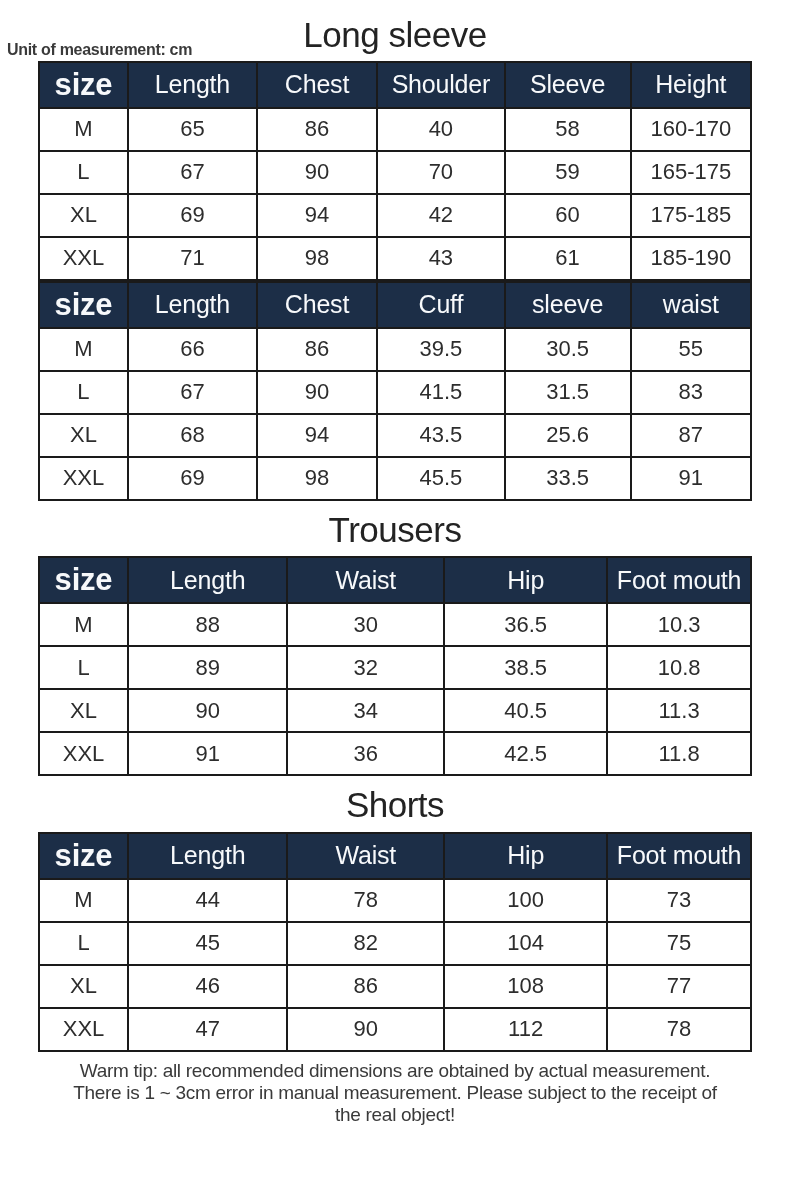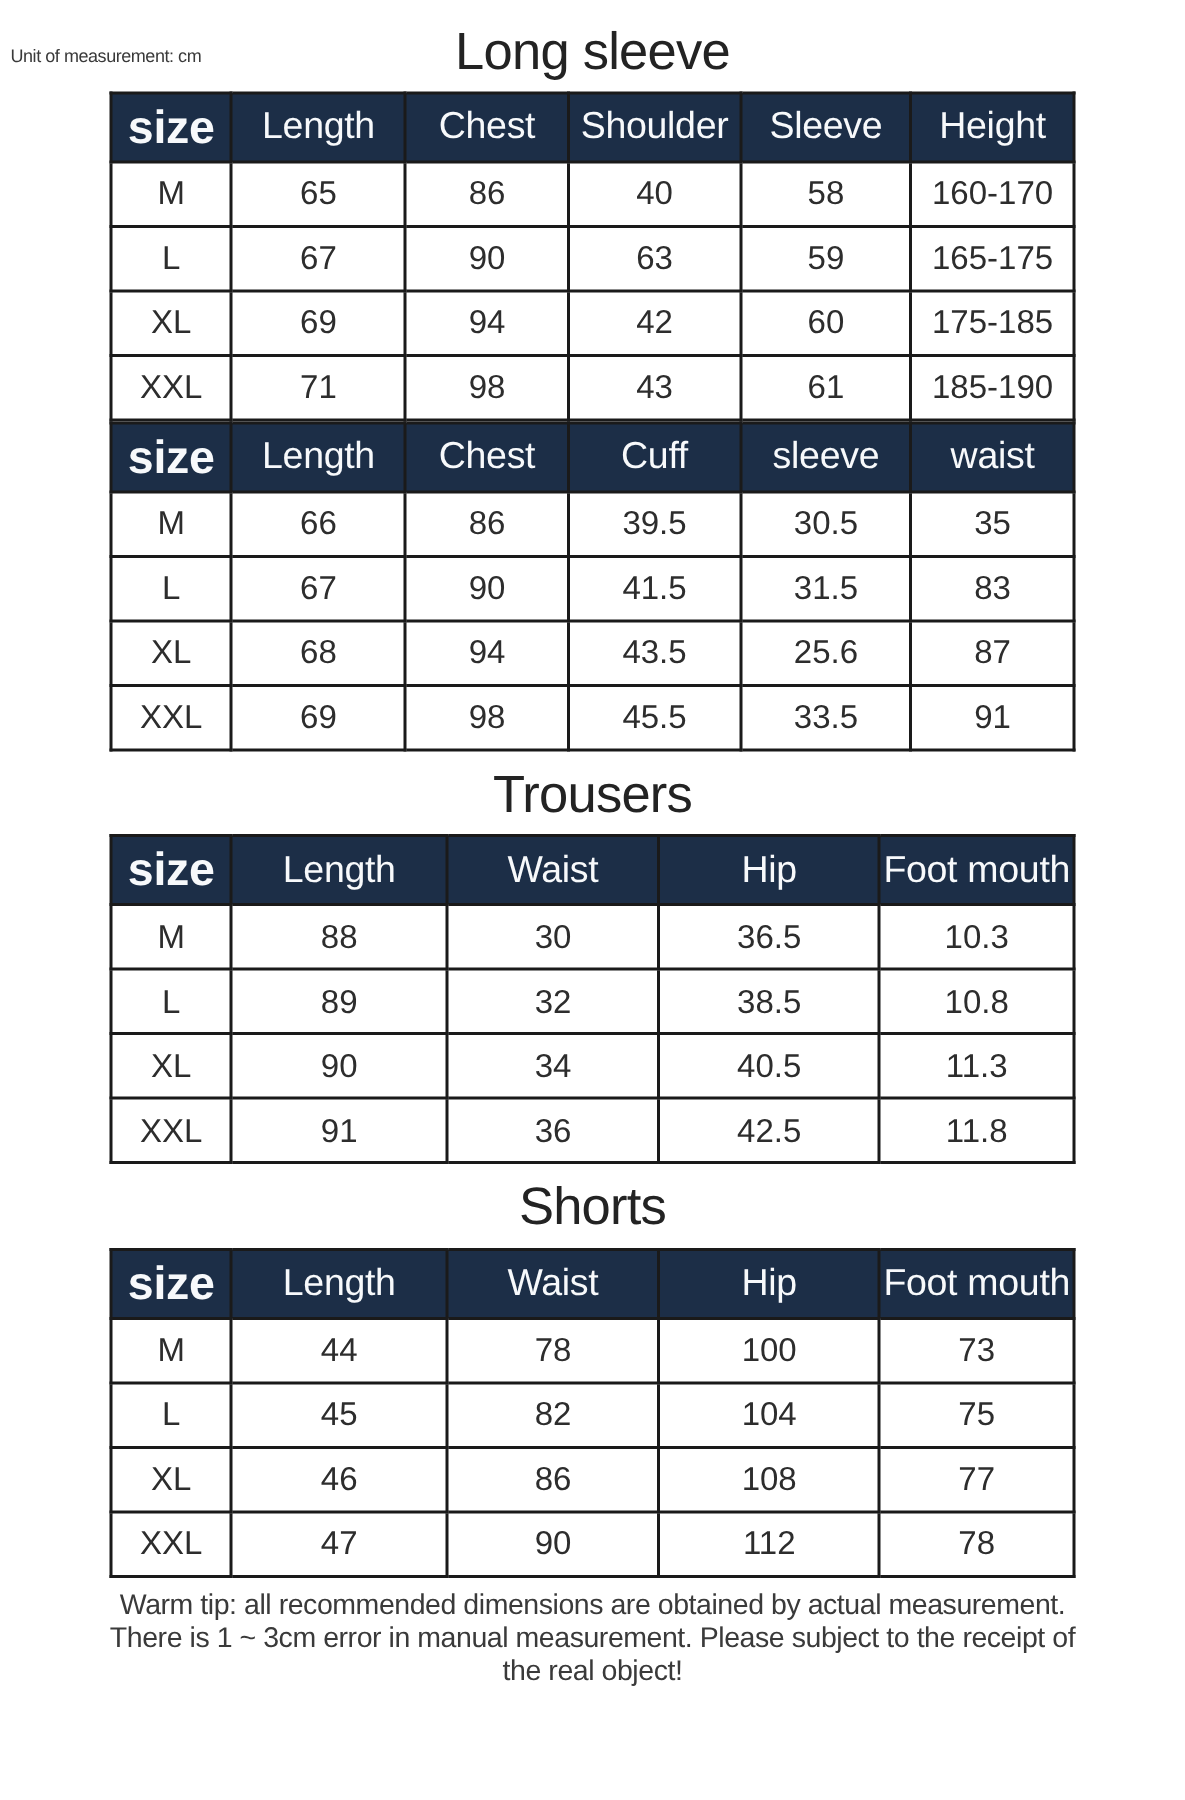--- a/index.html
+++ b/index.html
@@ -28,30 +28,31 @@
     text-align:center;
     font-size:35px;
     font-weight:400;
     color:var(--title-text);
     letter-spacing:-0.5px;
     line-height:1.1;
   }
   .unit-note{
     position:absolute;
     left:7px;
-    bottom:17px;
-    font-size:12px;
+    bottom:2px;
+    font-size:16px;
     color:var(--note-text);
     letter-spacing:-0.3px;
+    font-weight:bold;
   }
   .table-section .section-title{
     padding:10px 0 7px;
   }
   table.size-table{
-    width:644px;
+    width:714px;
     margin:0 auto;
     border-collapse:collapse;
     table-layout:fixed;
   }
   table.size-table th,
   table.size-table td{
     border:2px solid var(--border);
     text-align:center;
     vertical-align:middle;
     padding:0;
@@ -131,21 +132,21 @@
             <td>65</td>
             <td>86</td>
             <td>40</td>
             <td>58</td>
             <td>160-170</td>
           </tr>
           <tr>
             <td>L</td>
             <td>67</td>
             <td>90</td>
-            <td>63</td>
+            <td>70</td>
             <td>59</td>
             <td>165-175</td>
           </tr>
           <tr>
             <td>XL</td>
             <td>69</td>
             <td>94</td>
             <td>42</td>
             <td>60</td>
             <td>175-185</td>
@@ -182,21 +183,21 @@
             <th>waist</th>
           </tr>
         </thead>
         <tbody>
           <tr>
             <td>M</td>
             <td>66</td>
             <td>86</td>
             <td>39.5</td>
             <td>30.5</td>
-            <td>35</td>
+            <td>55</td>
           </tr>
           <tr>
             <td>L</td>
             <td>67</td>
             <td>90</td>
             <td>41.5</td>
             <td>31.5</td>
             <td>83</td>
           </tr>
           <tr>

